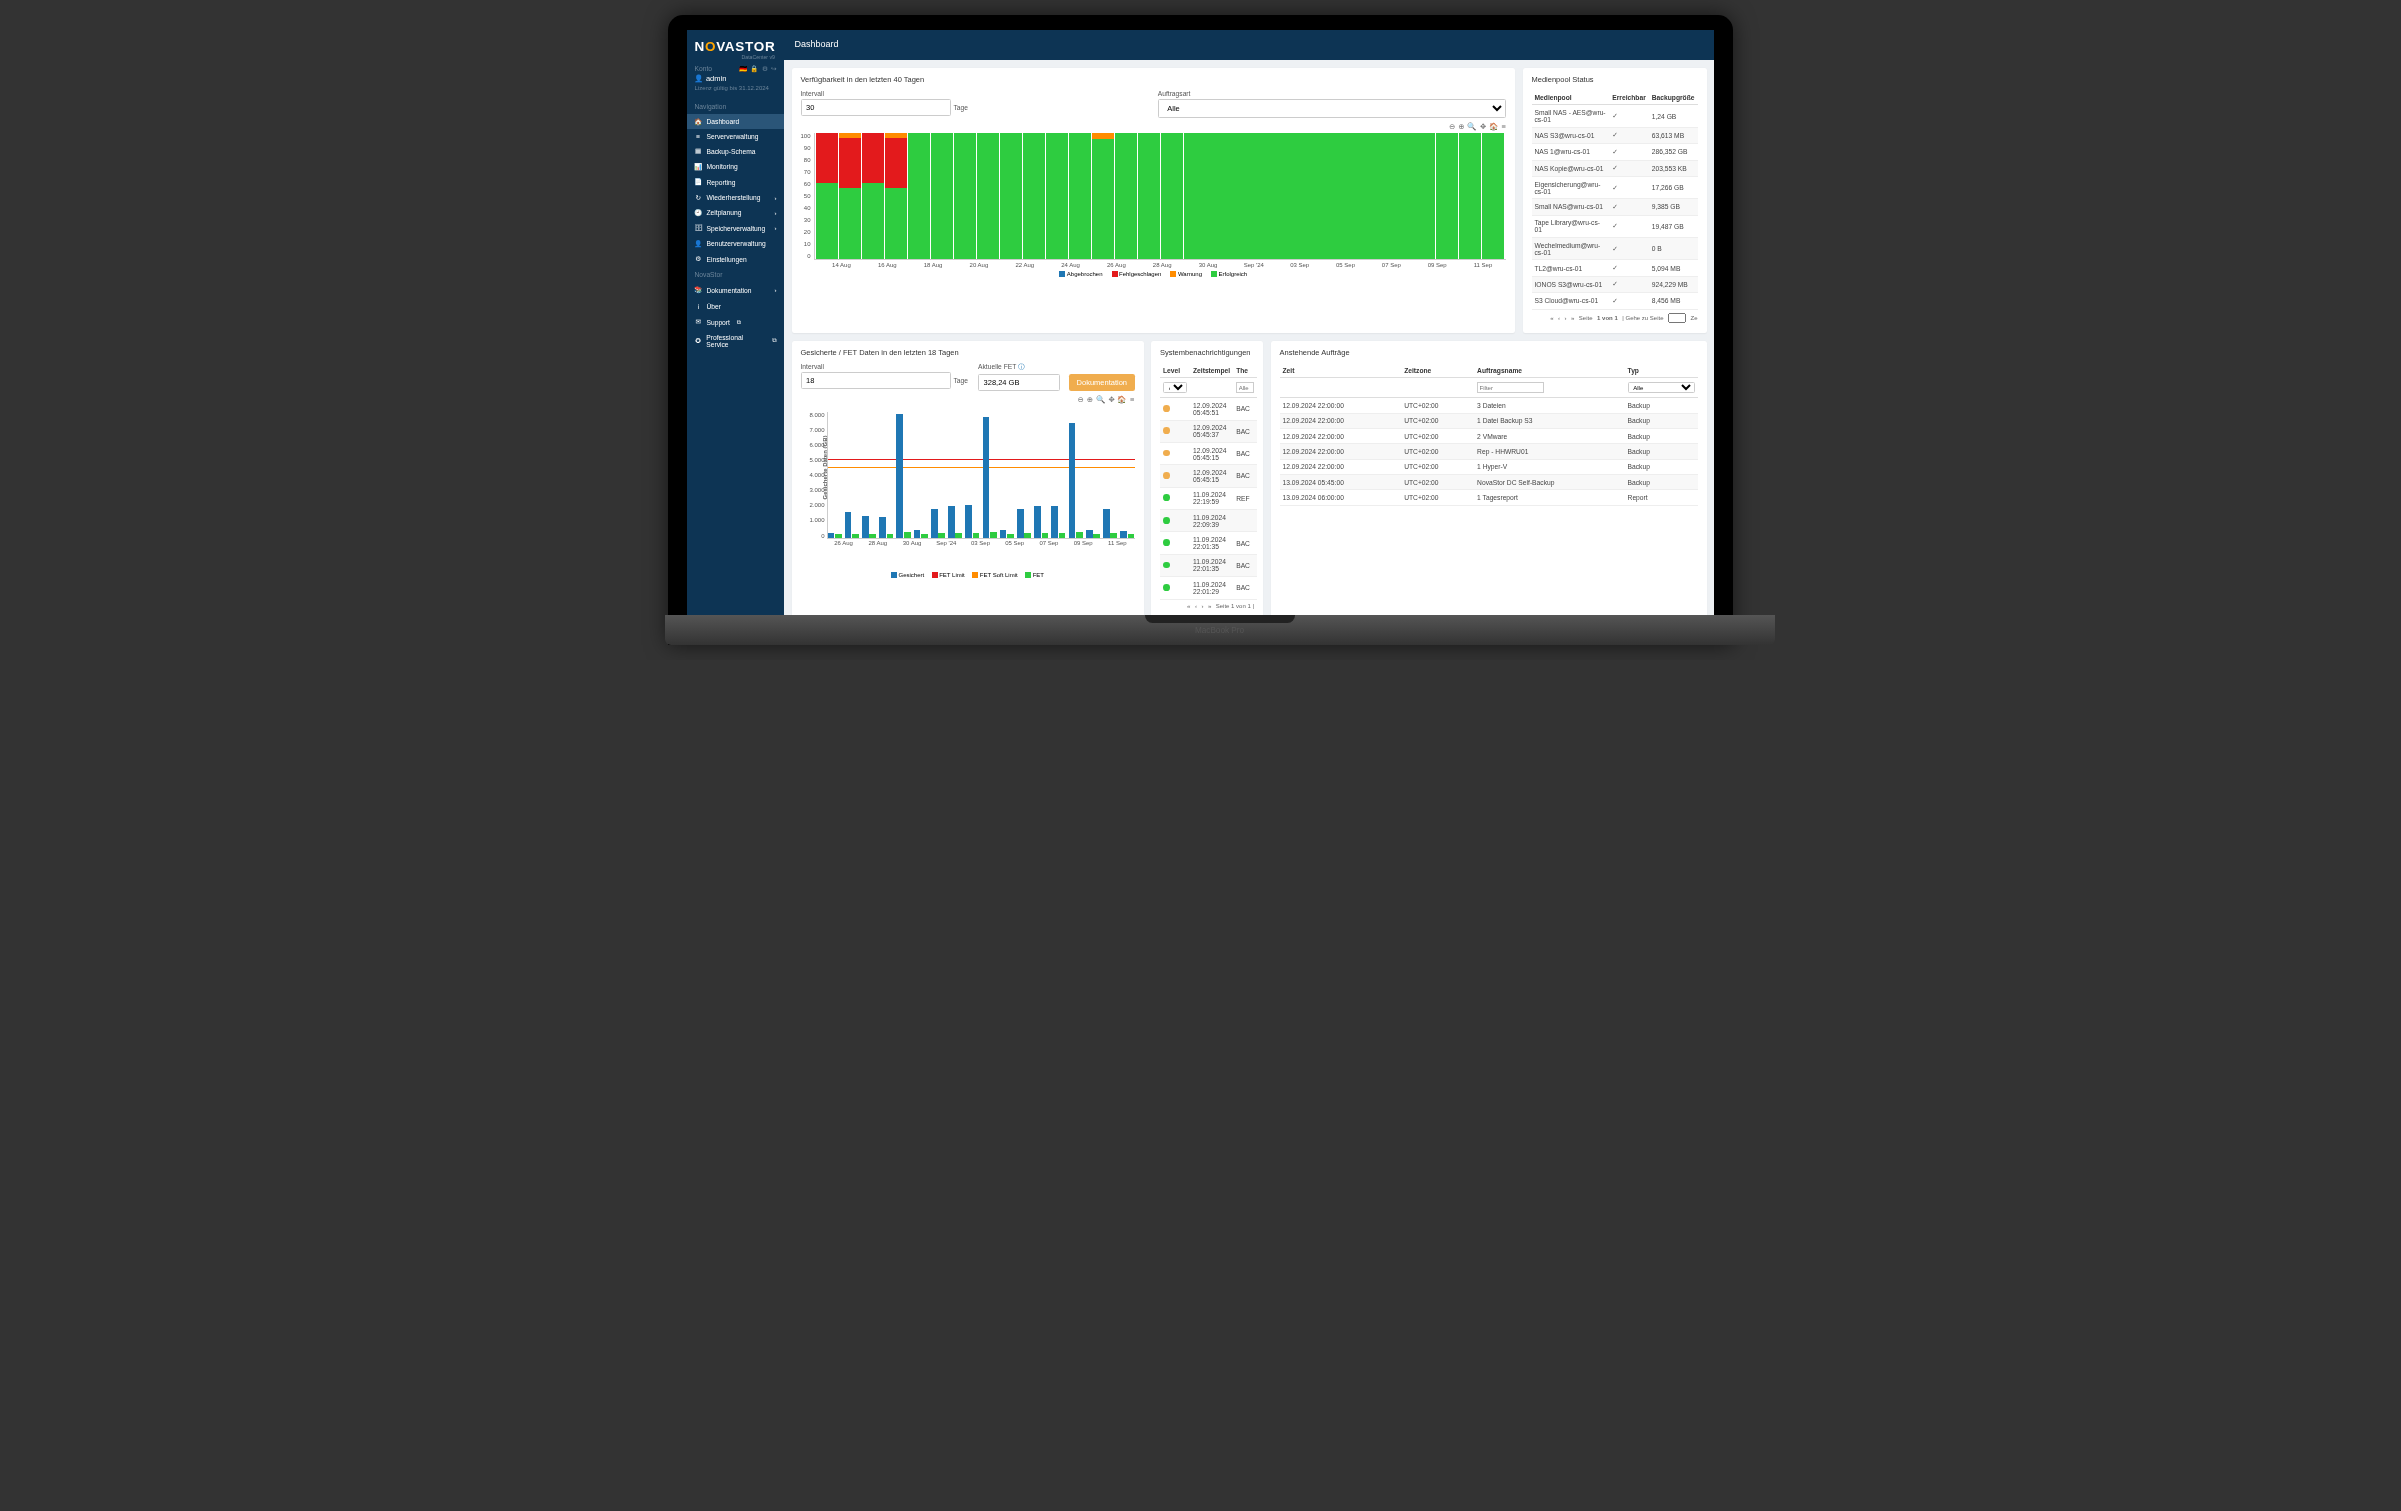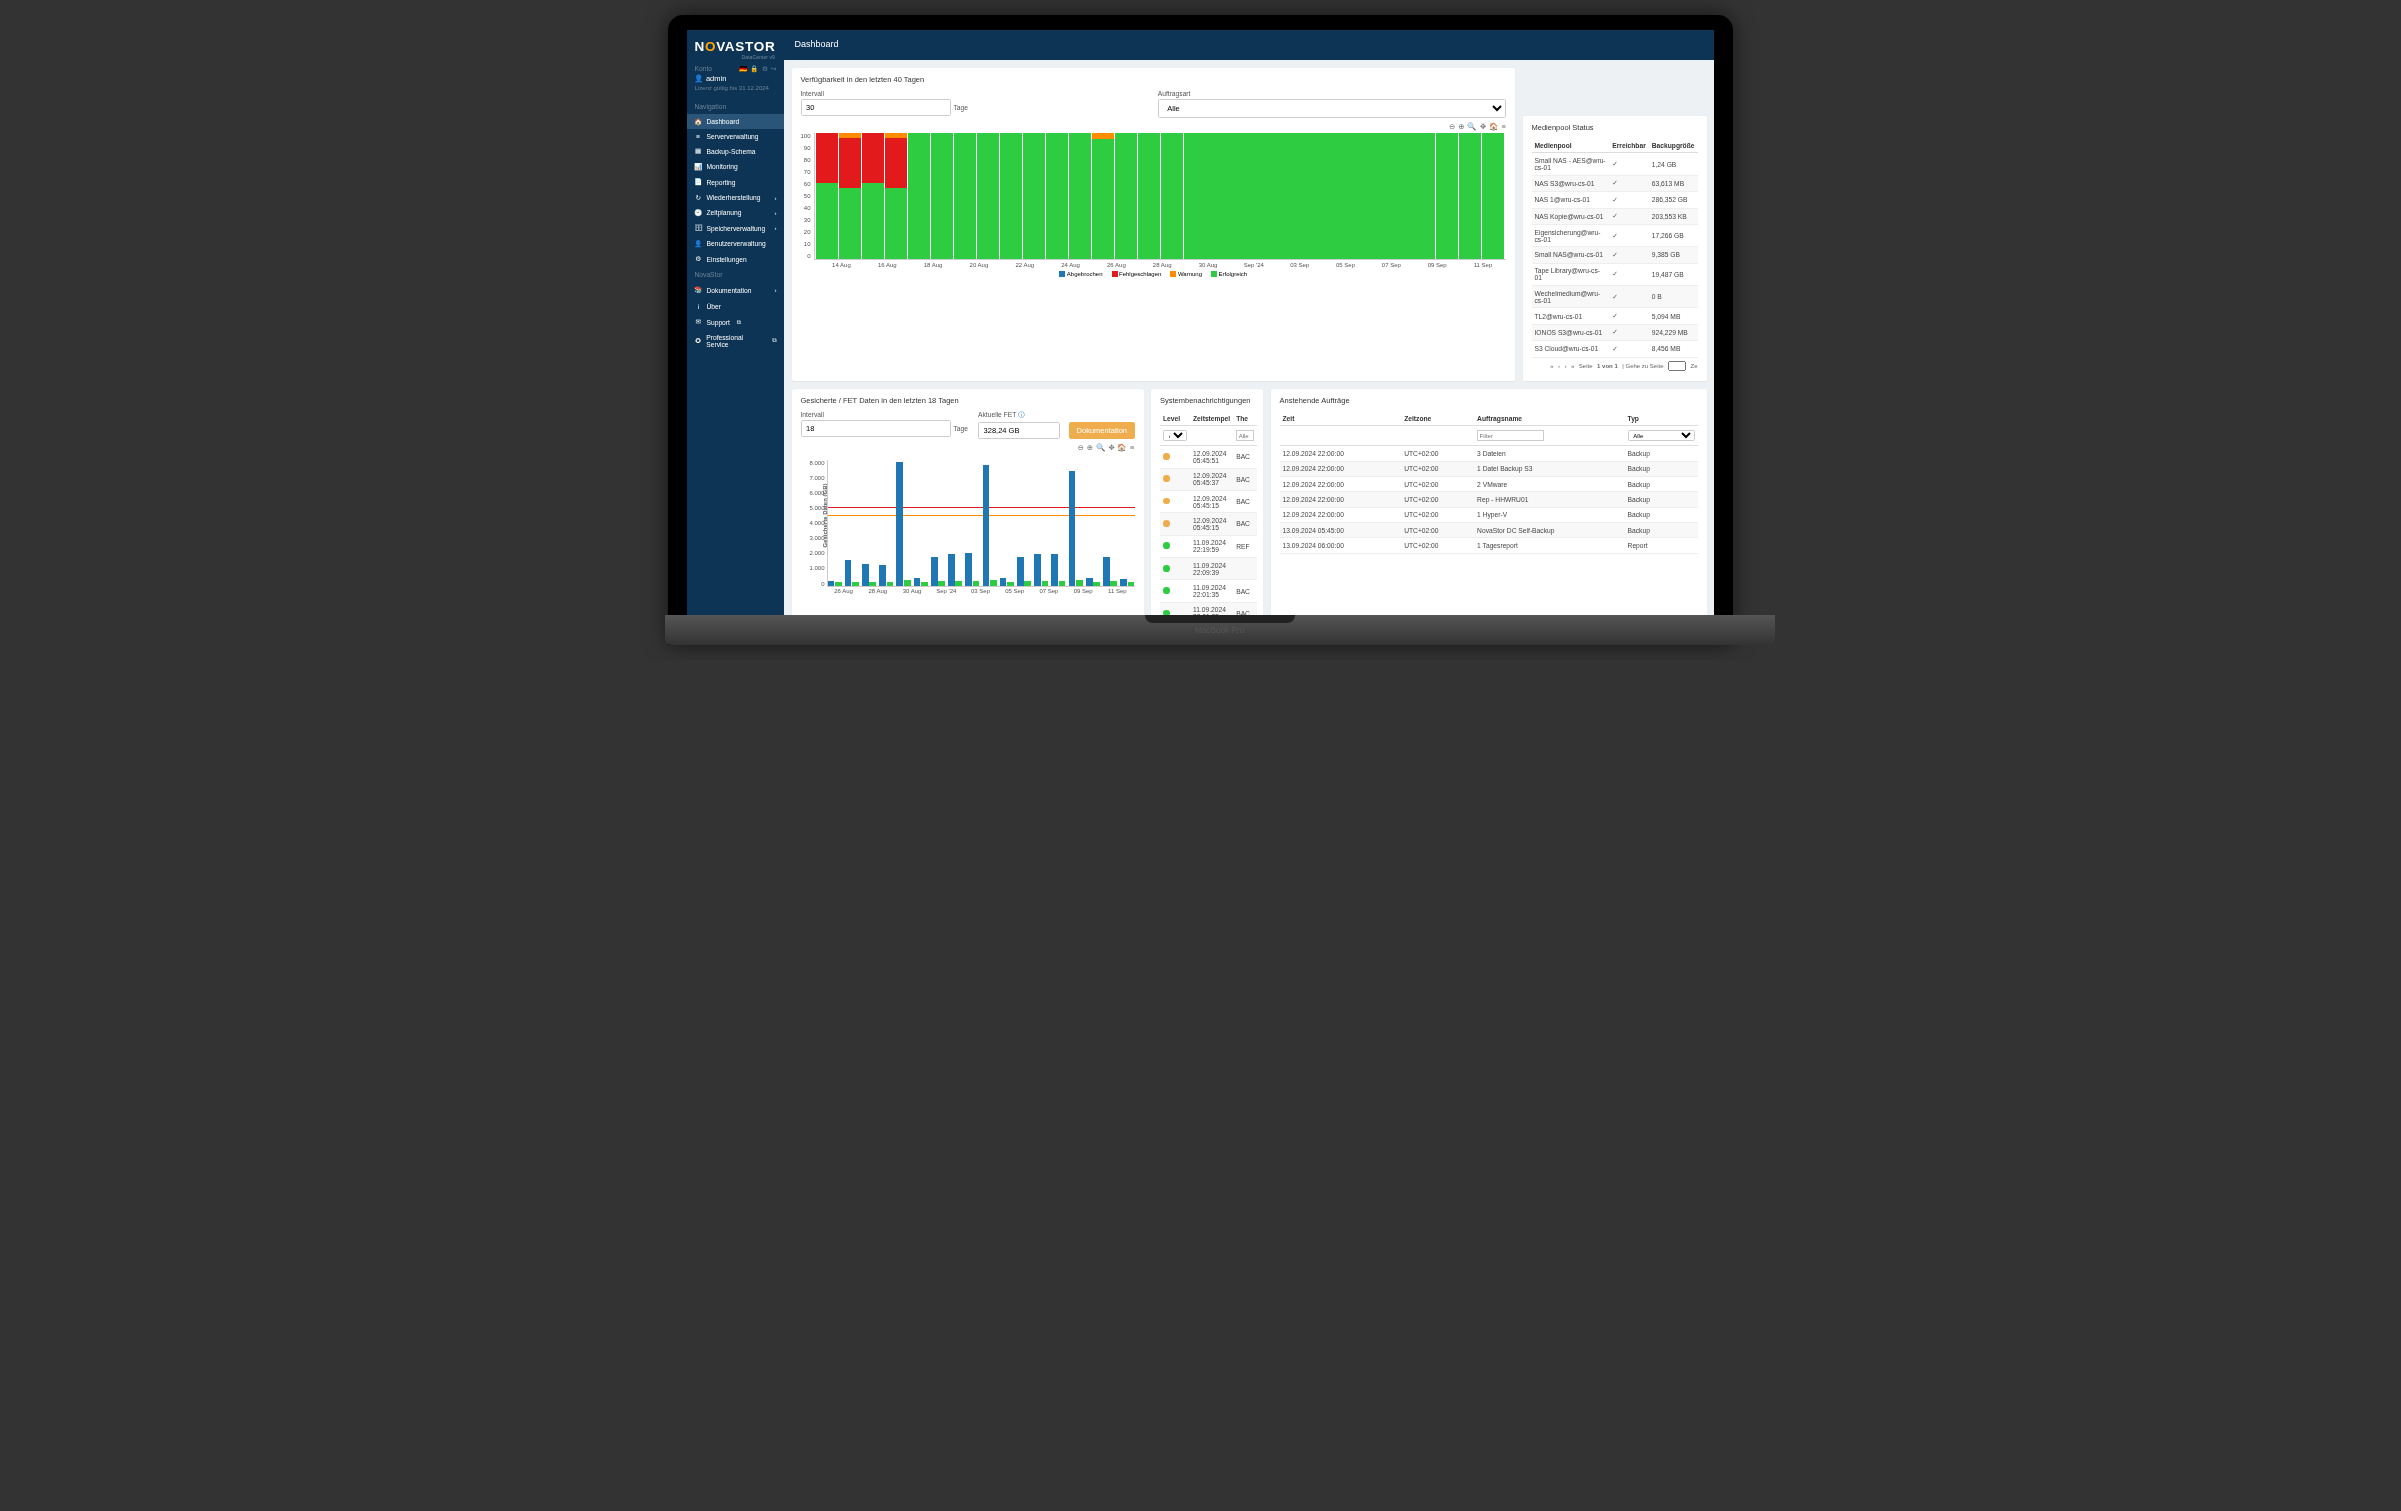--- a/index.html
+++ b/index.html
@@ -22,21 +22,21 @@
 .nav-item .chev { margin-left: auto; font-size: 6px; }
 .nav-item .ext { margin-left: 2.2px; font-size: 6px; }
 .nav-icon { width: 7.5px; text-align: center; font-size: 6.7px; }
 .content { flex: 1; background: #eef1f4; padding: 7.5px; overflow: hidden; }
 .grid1 { display: flex; gap: 7.5px; margin-bottom: 7.5px; }
 .grid2 { display: flex; gap: 7.5px; }
 .card { background: #fff; border-radius: 2.2px; padding: 7.5px 9px; box-shadow: 0 0.7px 1.5px rgba(0,0,0,.05); }
 .card-title { font-size: 7.5px; color: #333; margin-bottom: 6px; }
 .card-status { width: 210px; }
 .card-avail { flex: 1; }
-.card-mediapool { width: 184px; margin-top: 48px; }
+.card-mediapool { width: 184px; }
 .card-fet { width: 352px; }
 .card-pending { flex: 1; }
 .card-notif { width: 112px; overflow: hidden; }
 .filters { display: flex; gap: 9px; margin-bottom: 4.5px; }
 .filter { flex: 1; }
 .filter label { font-size: 6.7px; color: #555; display: block; margin-bottom: 1.5px; }
 .inputgroup { display: flex; gap: 3px; align-items: center; }
 .input, select { border: 0.7px solid #ccc; border-radius: 1.5px; padding: 3px 4.5px; font-size: 7.5px; width: 100%; background: #fff; }
 .input.num { width: 150px; }
 .suffix { font-size: 6.7px; color: #555; }

